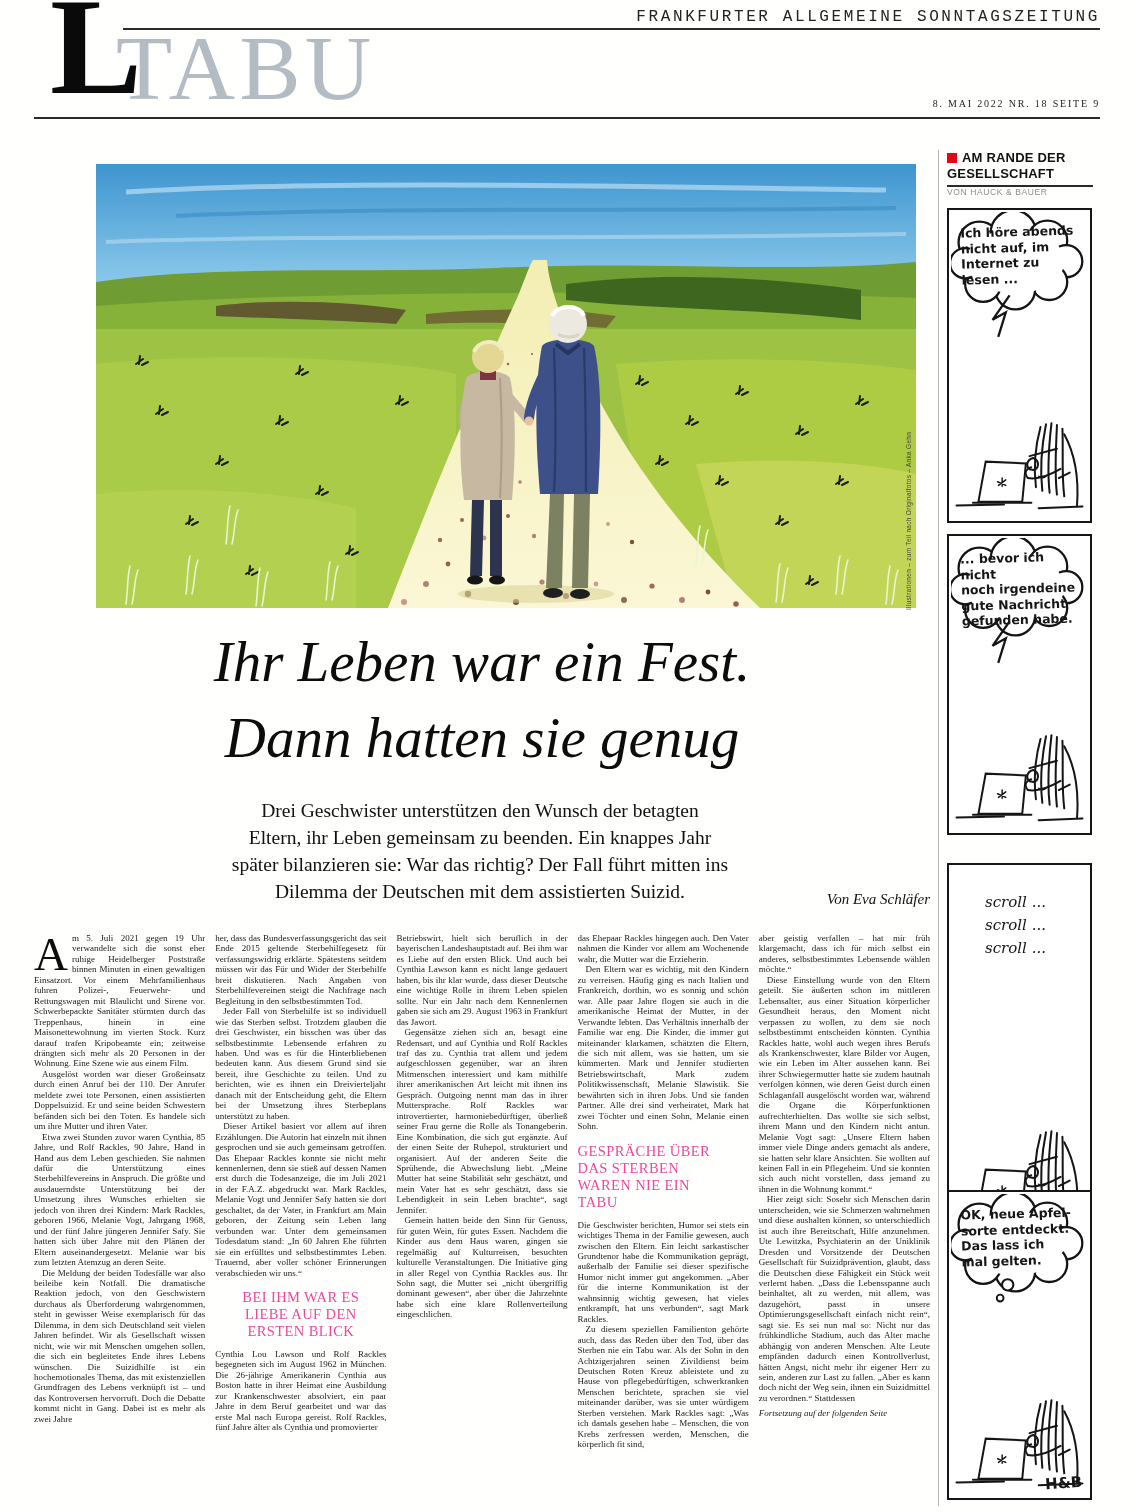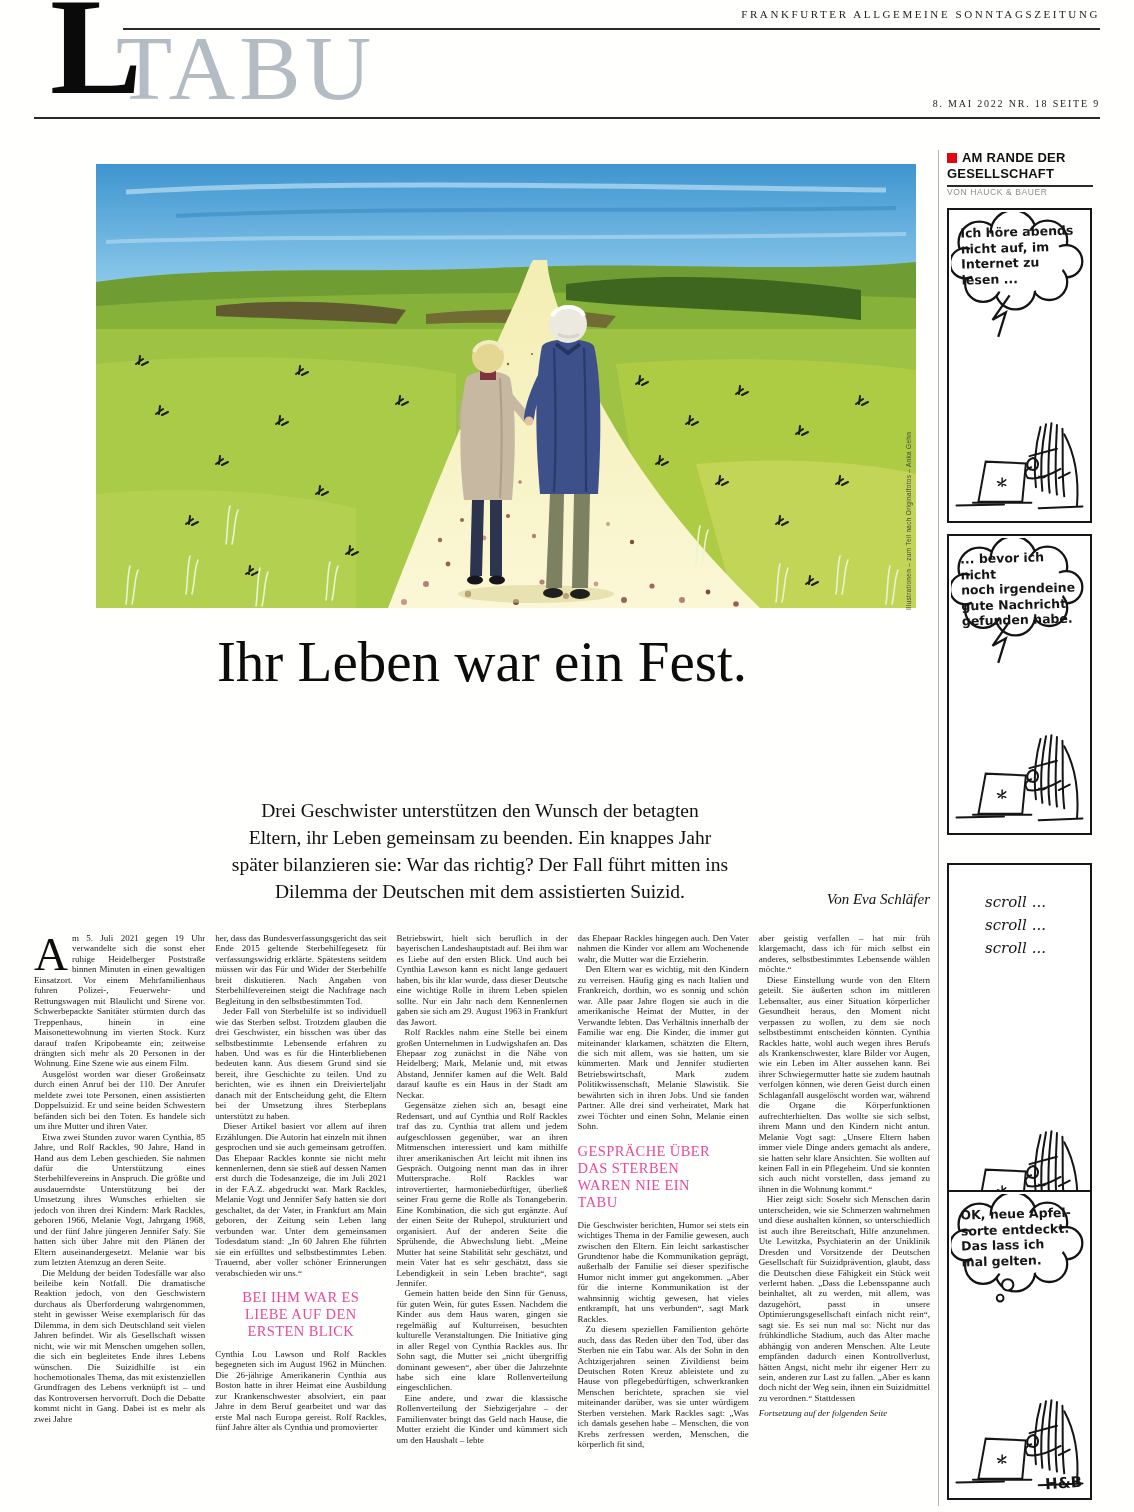--- a/index.html
+++ b/index.html
@@ -2,35 +2,35 @@
 <html lang="de"><head>
 <meta charset="utf-8">
 <style>
   html,body { margin:0; padding:0; background:#e8e8e8; }
   .page { position:relative; width:1134px; height:1512px; background:#fffffe;
           font-family:"Liberation Serif", serif; color:#1a1a1a; overflow:hidden; margin:0 auto; }
 
   
   .mast-initial { position:absolute; left:50px; top:-22px; font-size:138px; font-weight:bold; color:#0a0a0a; line-height:1; }
   .mast-rest { position:absolute; left:116px; top:22px; font-size:92px; color:#b4bcc3; line-height:1; letter-spacing:4px; }
-  .paper-name { position:absolute; right:34px; top:8px; font-size:11px; letter-spacing:2.6px; color:#222; }
+  .paper-name { position:absolute; right:34px; top:8px; font-size:16px; letter-spacing:2.6px; color:#222;font-family:Liberation Mono, monospace; }
   .rule-top { position:absolute; left:123px; right:34px; top:28px; height:1.5px; background:#2a2a2a; }
   .rule-mast { position:absolute; left:34px; right:34px; top:117px; height:1.5px; background:#2a2a2a; }
   .dateline { position:absolute; right:34px; top:98px; font-size:10px; letter-spacing:1.8px; color:#222; }
 
   
   .artwork { position:absolute; left:96px; top:164px; width:820px; height:444px; }
   .artwork svg { display:block; width:100%; height:100%; }
   .img-credit { position:absolute; left:905px; top:328px; height:282px; writing-mode:vertical-rl;
                 transform:rotate(180deg); font-size:6.5px; color:#454545; letter-spacing:.3px;
                 font-family:"Liberation Sans", sans-serif; }
 
   
   .headline { position:absolute; left:34px; top:630px; width:896px; text-align:center;
-              font-size:57px; line-height:64px; color:#0c0c0c; font-weight:normal; margin:0; }
+              font-size:57px; line-height:64px; color:#0c0c0c; font-weight:normal; margin:0;font-style:italic; }
   .standfirst { position:absolute; left:165px; top:797px; width:630px; text-align:center;
                 font-size:19.5px; line-height:27px; color:#111; white-space:pre-line; }
   .byline { position:absolute; left:34px; top:891px; width:896px; text-align:right;
             font-style:italic; font-size:15px; color:#111; }
 
   
   .body-cols { position:absolute; left:34px; top:933px; width:896px; height:572px; display:flex; gap:10px; }
   .col { width:181px; height:572px; overflow:hidden; font-size:9px; line-height:10.45px;
          color:#191919; text-align:justify; hyphens:auto; -webkit-hyphens:auto; }
   .bp { margin:0; }
@@ -212,20 +212,21 @@
         <path d="M454,330 L450,424 L466,424 L468,330 Z" fill="#7c8161"></path>
         <path d="M478,330 L476,424 L492,424 L494,330 Z" fill="#7c8161"></path>
         <ellipse cx="457" cy="429" rx="10" ry="5" fill="#1f1f1f"></ellipse>
         <ellipse cx="484" cy="430" rx="10" ry="5" fill="#1f1f1f"></ellipse>
       </g>
     </svg>
   </div>
   <div class="img-credit">Illustrationen – zum Teil nach Originalfotos – Anka Gehn</div>
 
   <h1 class="headline" style="top:630px;">Ihr Leben war ein Fest.</h1>
+  <h1 class="headline" style="top:706px;">Dann hatten sie genug</h1>
   <div class="standfirst">Drei Geschwister unterstützen den Wunsch der betagten
 Eltern, ihr Leben gemeinsam zu beenden. Ein knappes Jahr
 später bilanzieren sie: War das richtig? Der Fall führt mitten ins
 Dilemma der Deutschen mit dem assistierten Suizid.</div>
   <div class="byline">Von Eva Schläfer</div>
 
   <div class="body-cols">
     <div class="col">
       <p class="bp"><span class="dropcap">A</span><span>m 5. Juli 2021 gegen 19 Uhr verwandelte sich die sonst eher ruhige Heidelberger Poststraße binnen Minuten in einen gewaltigen Einsatzort. Vor einem Mehrfamilienhaus fuhren Polizei-, Feuerwehr- und Rettungswagen mit Blaulicht und Sirene vor. Schwerbepackte Sanitäter stürmten durch das Treppenhaus, hinein in eine Maisonettewohnung im vierten Stock. Kurz darauf trafen Kripobeamte ein; zeitweise drängten sich mehr als 20 Personen in der Wohnung. Eine Szene wie aus einem Film.</span></p>
       <p class="bp ind">Ausgelöst worden war dieser Großeinsatz durch einen Anruf bei der 110. Der Anrufer meldete zwei tote Personen, einen assistierten Doppelsuizid. Er und seine beiden Schwestern befänden sich bei den Toten. Es handele sich um ihre Mutter und ihren Vater.</p>
@@ -236,24 +237,22 @@
       <p class="bp">her, dass das Bundesverfassungsgericht das seit Ende 2015 geltende Sterbehilfegesetz für verfassungswidrig erklärte. Spätestens seitdem müssen wir das Für und Wider der Sterbehilfe breit diskutieren. Nach Angaben von Sterbehilfevereinen steigt die Nachfrage nach Begleitung in den selbstbestimmten Tod.</p>
       <p class="bp ind">Jeder Fall von Sterbehilfe ist so individuell wie das Sterben selbst. Trotzdem glauben die drei Geschwister, ein bisschen was über das selbstbestimmte Lebensende erfahren zu haben. Und was es für die Hinterbliebenen bedeuten kann. Aus diesem Grund sind sie bereit, ihre Geschichte zu teilen. Und zu berichten, wie es ihnen ein Dreivierteljahr danach mit der Entscheidung geht, die Eltern bei der Umsetzung ihres Sterbeplans unterstützt zu haben.</p>
       <p class="bp ind">Dieser Artikel basiert vor allem auf ihren Erzählungen. Die Autorin hat einzeln mit ihnen gesprochen und sie auch gemeinsam getroffen. Das Ehepaar Rackles konnte sie nicht mehr kennenlernen, denn sie stieß auf dessen Namen erst durch die Todesanzeige, die im Juli 2021 in der F.A.Z. abgedruckt war. Mark Rackles, Melanie Vogt und Jennifer Safy hatten sie dort geschaltet, da der Vater, in Frankfurt am Main geboren, der Zeitung sein Leben lang verbunden war. Unter dem gemeinsamen Todesdatum stand: „In 60 Jahren Ehe führten sie ein erfülltes und selbstbestimmtes Leben. Trauernd, aber voller schöner Erinnerungen verabschieden wir uns.“</p>
       <h3 class="xhead center">BEI IHM WAR ES
 LIEBE AUF DEN
 ERSTEN BLICK</h3>
       <p class="bp">Cynthia Lou Lawson und Rolf Rackles begegneten sich im August 1962 in München. Die 26-jährige Amerikanerin Cynthia aus Boston hatte in ihrer Heimat eine Ausbildung zur Krankenschwester absolviert, ein paar Jahre in dem Beruf gearbeitet und war das erste Mal nach Europa gereist. Rolf Rackles, fünf Jahre älter als Cynthia und promovierter</p>
     </div>
     <div class="col">
       <p class="bp">Betriebswirt, hielt sich beruflich in der bayerischen Landeshauptstadt auf. Bei ihm war es Liebe auf den ersten Blick. Und auch bei Cynthia Lawson kann es nicht lange gedauert haben, bis ihr klar wurde, dass dieser Deutsche eine wichtige Rolle in ihrem Leben spielen sollte. Nur ein Jahr nach dem Kennenlernen gaben sie sich am 29. August 1963 in Frankfurt das Jawort.</p>
-      <p class="bp ind">Rolf Rackles nahm eine Stelle bei einem großen Unternehmen in Ludwigshafen an. Das Ehepaar zog zunächst in die Nähe von Heidelberg; Mark, Melanie und, mit etwas Abstand, Jennifer kamen auf die Welt. Bald darauf kaufte es ein Haus in der Stadt am Neckar.</p>
       <p class="bp ind">Gegensätze ziehen sich an, besagt eine Redensart, und auf Cynthia und Rolf Rackles traf das zu. Cynthia trat allem und jedem aufgeschlossen gegenüber, war an ihren Mitmenschen interessiert und kam mithilfe ihrer amerikanischen Art leicht mit ihnen ins Gespräch. Outgoing nennt man das in ihrer Muttersprache. Rolf Rackles war introvertierter, harmoniebedürftiger, überließ seiner Frau gerne die Rolle als Tonangeberin. Eine Kombination, die sich gut ergänzte. Auf der einen Seite der Ruhepol, strukturiert und organisiert. Auf der anderen Seite die Sprühende, die Abwechslung liebt. „Meine Mutter hat seine Stabilität sehr geschätzt, und mein Vater hat es sehr geschätzt, dass sie Lebendigkeit in sein Leben brachte“, sagt Jennifer.</p>
       <p class="bp ind">Gemein hatten beide den Sinn für Genuss, für guten Wein, für gutes Essen. Nachdem die Kinder aus dem Haus waren, gingen sie regelmäßig auf Kulturreisen, besuchten kulturelle Veranstaltungen. Die Initiative ging in aller Regel von Cynthia Rackles aus. Ihr Sohn sagt, die Mutter sei „nicht übergriffig dominant gewesen“, aber über die Jahrzehnte habe sich eine klare Rollenverteilung eingeschlichen.</p>
-      <p class="bp ind">Eine andere, und zwar die klassische Rollenverteilung der Siebzigerjahre – der Familienvater bringt das Geld nach Hause, die Mutter erzieht die Kinder und kümmert sich um den Haushalt – lebte</p>
     </div>
     <div class="col">
       <p class="bp">das Ehepaar Rackles hingegen auch. Den Vater nahmen die Kinder vor allem am Wochenende wahr, die Mutter war die Erzieherin.</p>
       <p class="bp ind">Den Eltern war es wichtig, mit den Kindern zu verreisen. Häufig ging es nach Italien und Frankreich, dorthin, wo es sonnig und schön war. Alle paar Jahre flogen sie auch in die amerikanische Heimat der Mutter, in der Verwandte lebten. Das Verhältnis innerhalb der Familie war eng. Die Kinder, die immer gut miteinander klarkamen, schätzten die Eltern, die sich mit allem, was sie hatten, um sie kümmerten. Mark und Jennifer studierten Betriebswirtschaft, Mark zudem Politikwissenschaft, Melanie Slawistik. Sie bewährten sich in ihren Jobs. Und sie fanden Partner. Alle drei sind verheiratet, Mark hat zwei Töchter und einen Sohn, Melanie einen Sohn.</p>
       <h3 class="xhead">GESPRÄCHE ÜBER
 DAS STERBEN
 WAREN NIE EIN
 TABU</h3>
       <p class="bp">Die Geschwister berichten, Humor sei stets ein wichtiges Thema in der Familie gewesen, auch zwischen den Eltern. Ein leicht sarkastischer Grundtenor habe die Kommunikation geprägt, außerhalb der Familie sei dieser spezifische Humor nicht immer gut angekommen. „Aber für die interne Kommunikation ist der wahnsinnig wichtig gewesen, hat vieles entkrampft, hat uns verbunden“, sagt Mark Rackles.</p>
       <p class="bp ind">Zu diesem speziellen Familienton gehörte auch, dass das Reden über den Tod, über das Sterben nie ein Tabu war. Als der Sohn in den Achtzigerjahren seinen Zivildienst beim Deutschen Roten Kreuz ableistete und zu Hause von pflegebedürftigen, schwerkranken Menschen berichtete, sprachen sie viel miteinander darüber, was sie unter würdigem Sterben verstehen. Mark Rackles sagt: „Was ich damals gesehen habe – Menschen, die von Krebs zerfressen werden, Menschen, die körperlich fit sind,</p>

